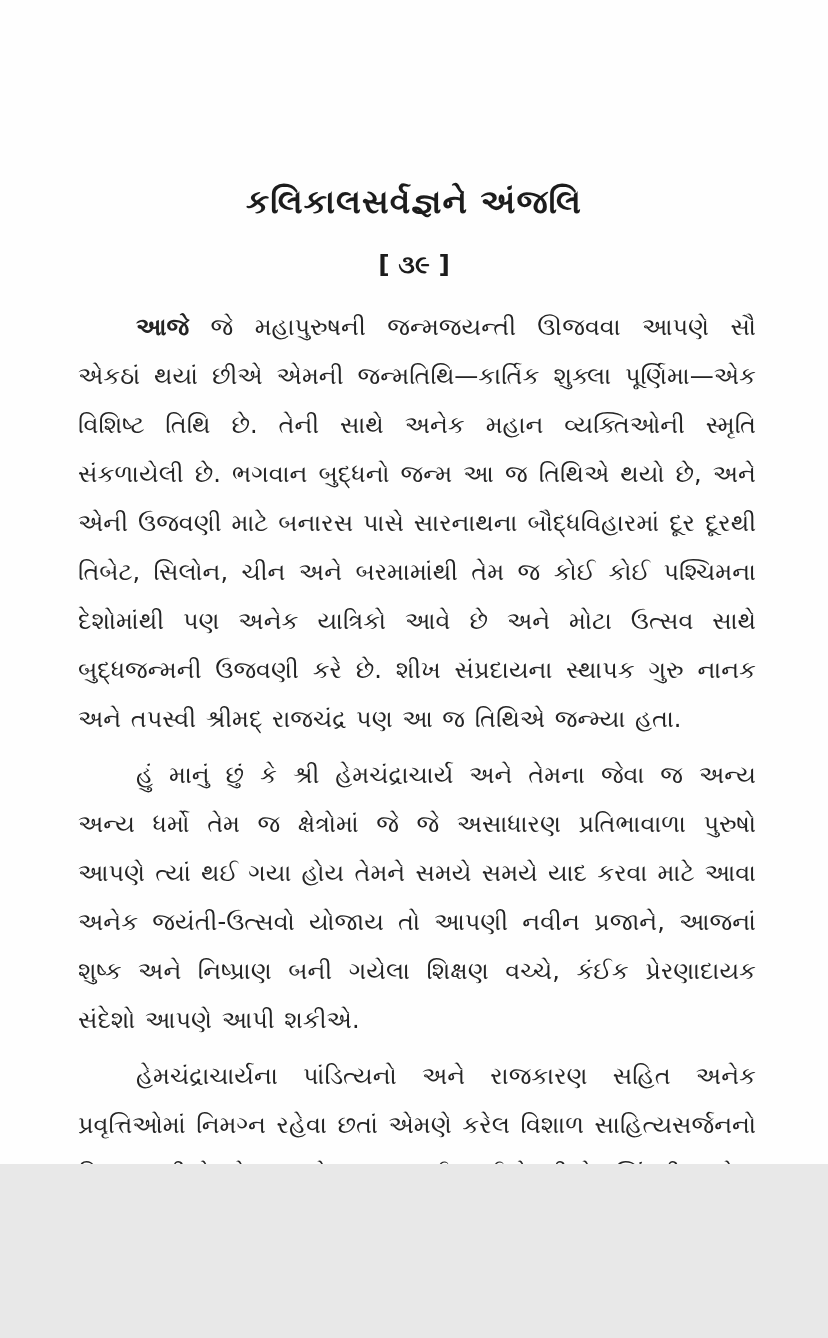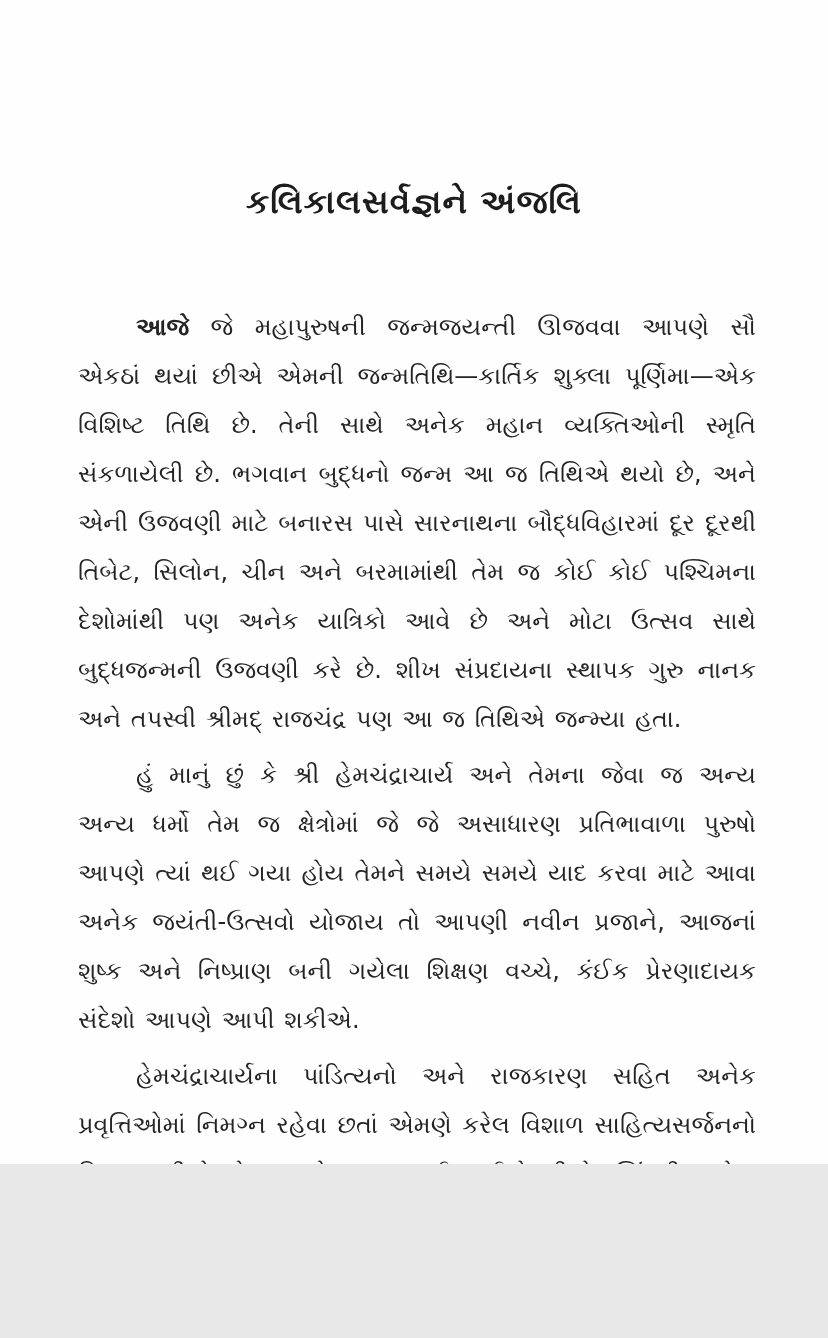--- a/index.html
+++ b/index.html
@@ -67,20 +67,21 @@
   }
   .footer span { white-space: nowrap; }
 </style>
 </head>
 <body>
 
 <div class="page">
 
   <div class="doc-title">કલિકાલસર્વજ્ઞને અંજલિ</div>
 
+  <div class="section-number">[ ૩૯ ]</div>
 
   <div class="body-text">
 
     <p class="para"><span class="lead-word">આજે</span><span> જે મહાપુરુષની જન્મજયન્તી ઊજવવા આપણે સૌ એકઠાં થયાં છીએ એમની જન્મતિથિ—કાર્તિક શુક્લા પૂર્ણિમા—એક વિશિષ્ટ તિથિ છે. તેની સાથે અનેક મહાન વ્યક્તિઓની સ્મૃતિ સંકળાયેલી છે. ભગવાન બુદ્ધનો જન્મ આ જ તિથિએ થયો છે, અને એની ઉજવણી માટે બનારસ પાસે સારનાથના બૌદ્ધવિહારમાં દૂર દૂરથી તિબેટ, સિલોન, ચીન અને બરમામાંથી તેમ જ કોઈ કોઈ પશ્ચિમના દેશોમાંથી પણ અનેક યાત્રિકો આવે છે અને મોટા ઉત્સવ સાથે બુદ્ધજન્મની ઉજવણી કરે છે. શીખ સંપ્રદાયના સ્થાપક ગુરુ નાનક અને તપસ્વી શ્રીમદ્ રાજચંદ્ર પણ આ જ તિથિએ જન્મ્યા હતા.</span></p>
 
 
     <p class="para">હું માનું છું કે શ્રી હેમચંદ્રાચાર્ય અને તેમના જેવા જ અન્ય અન્ય ધર્મો તેમ જ ક્ષેત્રોમાં જે જે અસાધારણ પ્રતિભાવાળા પુરુષો આપણે ત્યાં થઈ ગયા હોય તેમને સમયે સમયે યાદ કરવા માટે આવા અનેક જયંતી-ઉત્સવો યોજાય તો આપણી નવીન પ્રજાને, આજનાં શુષ્ક અને નિષ્પ્રાણ બની ગયેલા શિક્ષણ વચ્ચે, કંઈક પ્રેરણાદાયક સંદેશો આપણે આપી શકીએ.</p>
 
 
     <p class="para"><span>હેમચંદ્રાચાર્યના પાંડિત્યનો અને રાજકારણ સહિત અનેક પ્રવૃત્તિઓમાં નિમગ્ન રહેવા છતાં એમણે કરેલ વિશાળ સાહિત્યસર્જનનો વિચાર કરીએ તો આપણે સ્તબ્ધ થઈ જઈએ છીએ. જિંદગીના છેડા સુધી આટલી બધી પ્રવૃત્તિઓ ઉજવણાર એ મહાપુરુષમાં શક્તિનો કેટલો સંચય થયેલો હશે </span><span class="struck">એની</span><span> આપણને કલ્પના પણ નથી આવી શકતી.</span></p>

